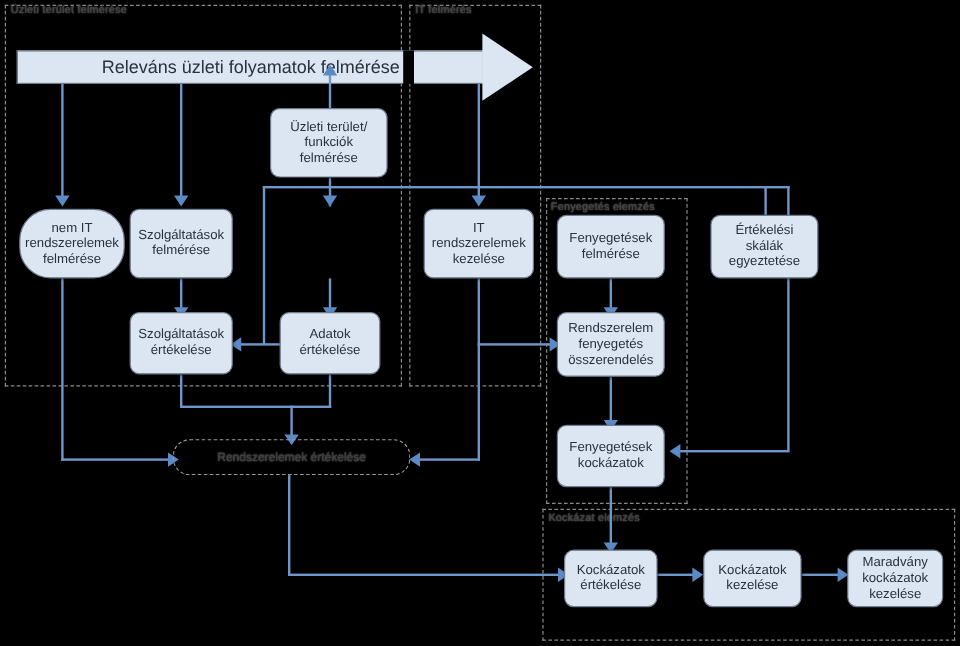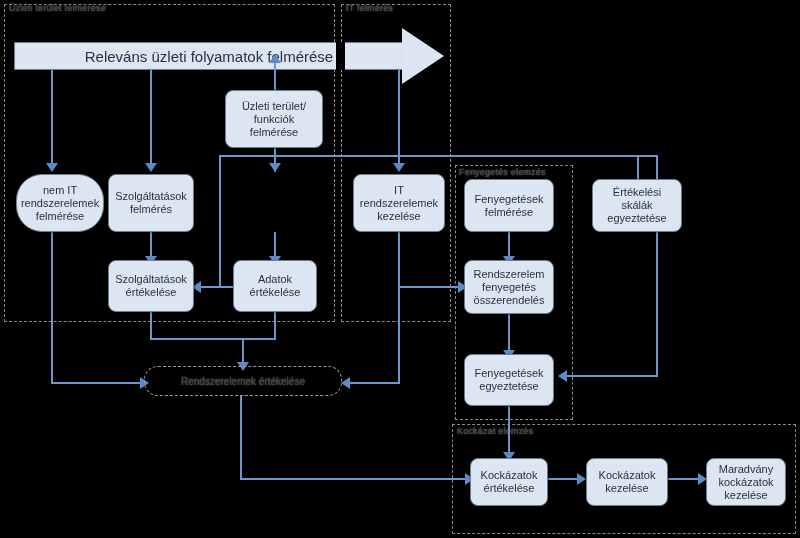--- a/index.html
+++ b/index.html
@@ -153,21 +153,21 @@
 
   <div class="box" style="left:225px;top:90px;width:98px;height:58px;">
     <span>Üzleti terület/ funkciók felmérése</span>
   </div>
 
   <div class="box" style="left:16px;top:174px;width:88px;height:58px;border-radius:26px;">
     <span>nem IT rendszerelemek felmérése</span>
   </div>
 
   <div class="box" style="left:108px;top:174px;width:86px;height:58px;">
-    <span>Szolgáltatások felmérés</span>
+    <span>Szolgáltatások felmérése</span>
   </div>
 
 
   <div class="box" style="left:353px;top:174px;width:92px;height:58px;">
     <span>IT rendszerelemek kezelése</span>
   </div>
 
   <div class="box" style="left:464px;top:179px;width:90px;height:53px;">
     <span>Fenyegetések felmérése</span>
   </div>
@@ -186,21 +186,21 @@
 
   <div class="box" style="left:464px;top:260px;width:90px;height:54px;">
     <span>Rendszerelem fenyegetés összerendelés</span>
   </div>
 
   <div class="box dashed" style="left:144px;top:366px;width:198px;height:30px;">
     <span>Rendszerelemek értékelése</span>
   </div>
 
   <div class="box" style="left:464px;top:354px;width:90px;height:52px;">
-    <span>Fenyegetések egyeztetése</span>
+    <span>Fenyegetések kockázatok</span>
   </div>
 
   <div class="box" style="left:470px;top:458px;width:78px;height:48px;">
     <span>Kockázatok értékelése</span>
   </div>
 
   <div class="box" style="left:586px;top:458px;width:82px;height:48px;">
     <span>Kockázatok kezelése</span>
   </div>
 

